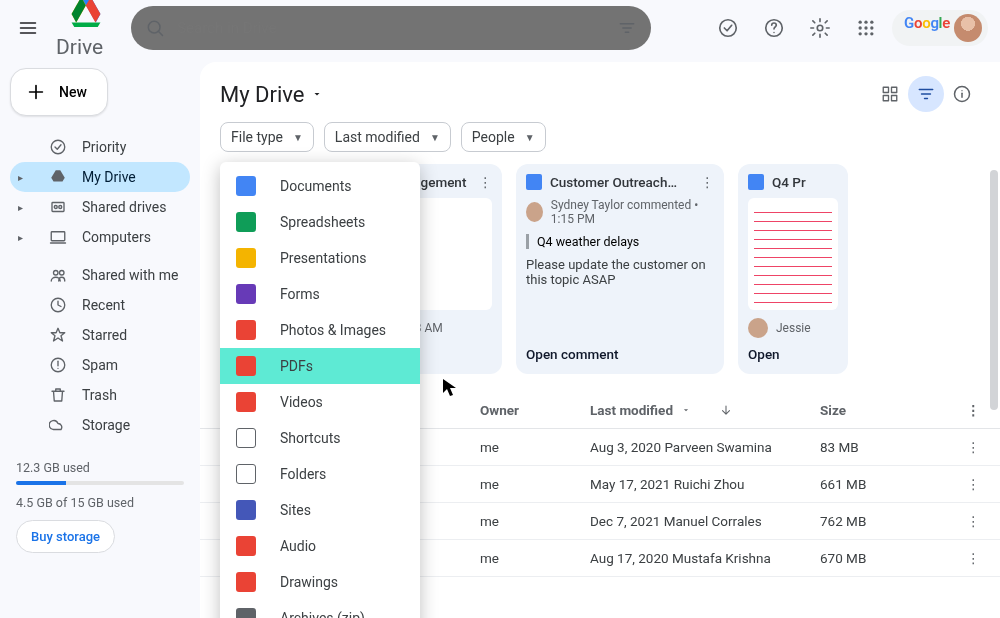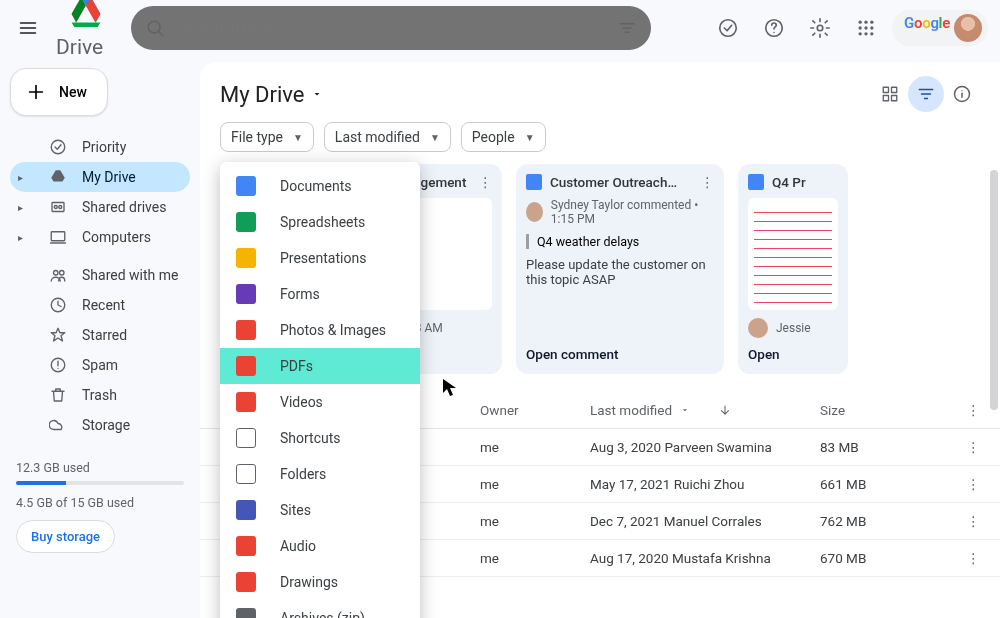--- a/index.html
+++ b/index.html
@@ -52,21 +52,21 @@
   .card .ch .dots { margin-left:auto; color:#5f6368; }
   .card .thumb { background:#fff; border-radius:6px; height:112px; overflow:hidden; display:flex; align-items:center; justify-content:center; }
   .slides-thumb { background:linear-gradient(135deg,#3a5cc5,#2f4aa0); color:#fff; display:flex; align-items:center; justify-content:center; flex-direction:row; gap:10px; padding:10px; font-size:11px; }
   .bignum { font-size:24px; font-weight:300; }
   .card .foot { display:flex; align-items:center; gap:8px; font-size:12px; color:#5f6368; }
   .card .open { color:#0f172a; font-size:13.5px; font-weight:500; margin-top:auto; }
   .mini-av { width:20px; height:20px; border-radius:50%; background:#caa38a; }
   .quote-bar { border-left:3px solid #9aa0a6; padding-left:8px; color:#000000; font-size:12.5px; }
   
   .tbl-head, .tbl-row { display:grid; grid-template-columns: 1fr 110px 230px 120px 40px; align-items:center; padding:10px 20px; font-size:13.5px; color:#3c4043; }
-  .tbl-head { color:#5f6368; font-weight:400; border-bottom:1px solid #e3e5e8; }
+  .tbl-head { color:#5f6368; font-weight:700; border-bottom:1px solid #e3e5e8; }
   .tbl-head .sort { display:flex; align-items:center; gap:8px; }
   .tbl-row { border-bottom:1px solid #eceef1; }
   .tbl-row .name { display:flex; align-items:center; gap:12px; }
   .folder-ic { width:20px; height:16px; background:#5f6368; clip-path: polygon(0 15%, 40% 15%, 50% 0, 100% 0, 100% 100%, 0 100%); border-radius:2px; }
   .row-dots { color:#5f6368; text-align:right; }
   
   .scroll-hint { position:absolute; right:2px; top:108px; width:8px; height:240px; background:#d2d4d7; border-radius:4px; }
   
   svg { stroke:currentColor; fill:none; stroke-width:1.8; stroke-linecap:round; stroke-linejoin:round; }
   .fillsvg { fill:currentColor; stroke:none; }

